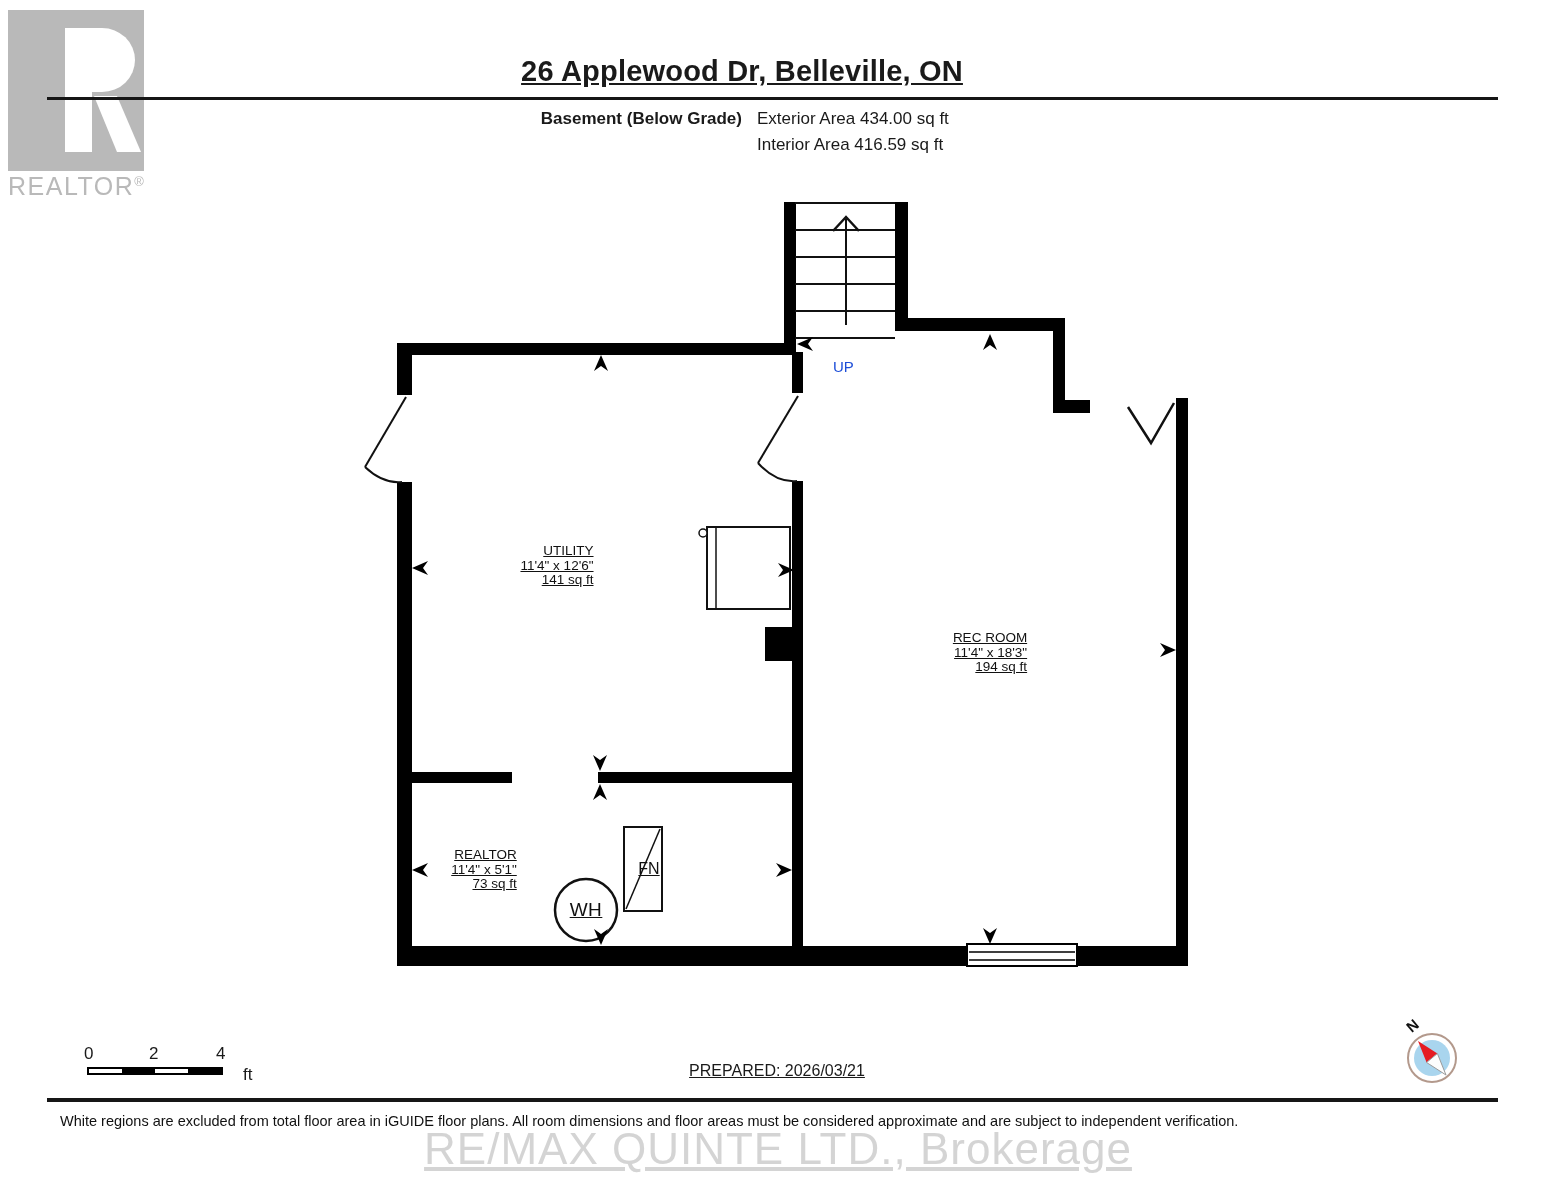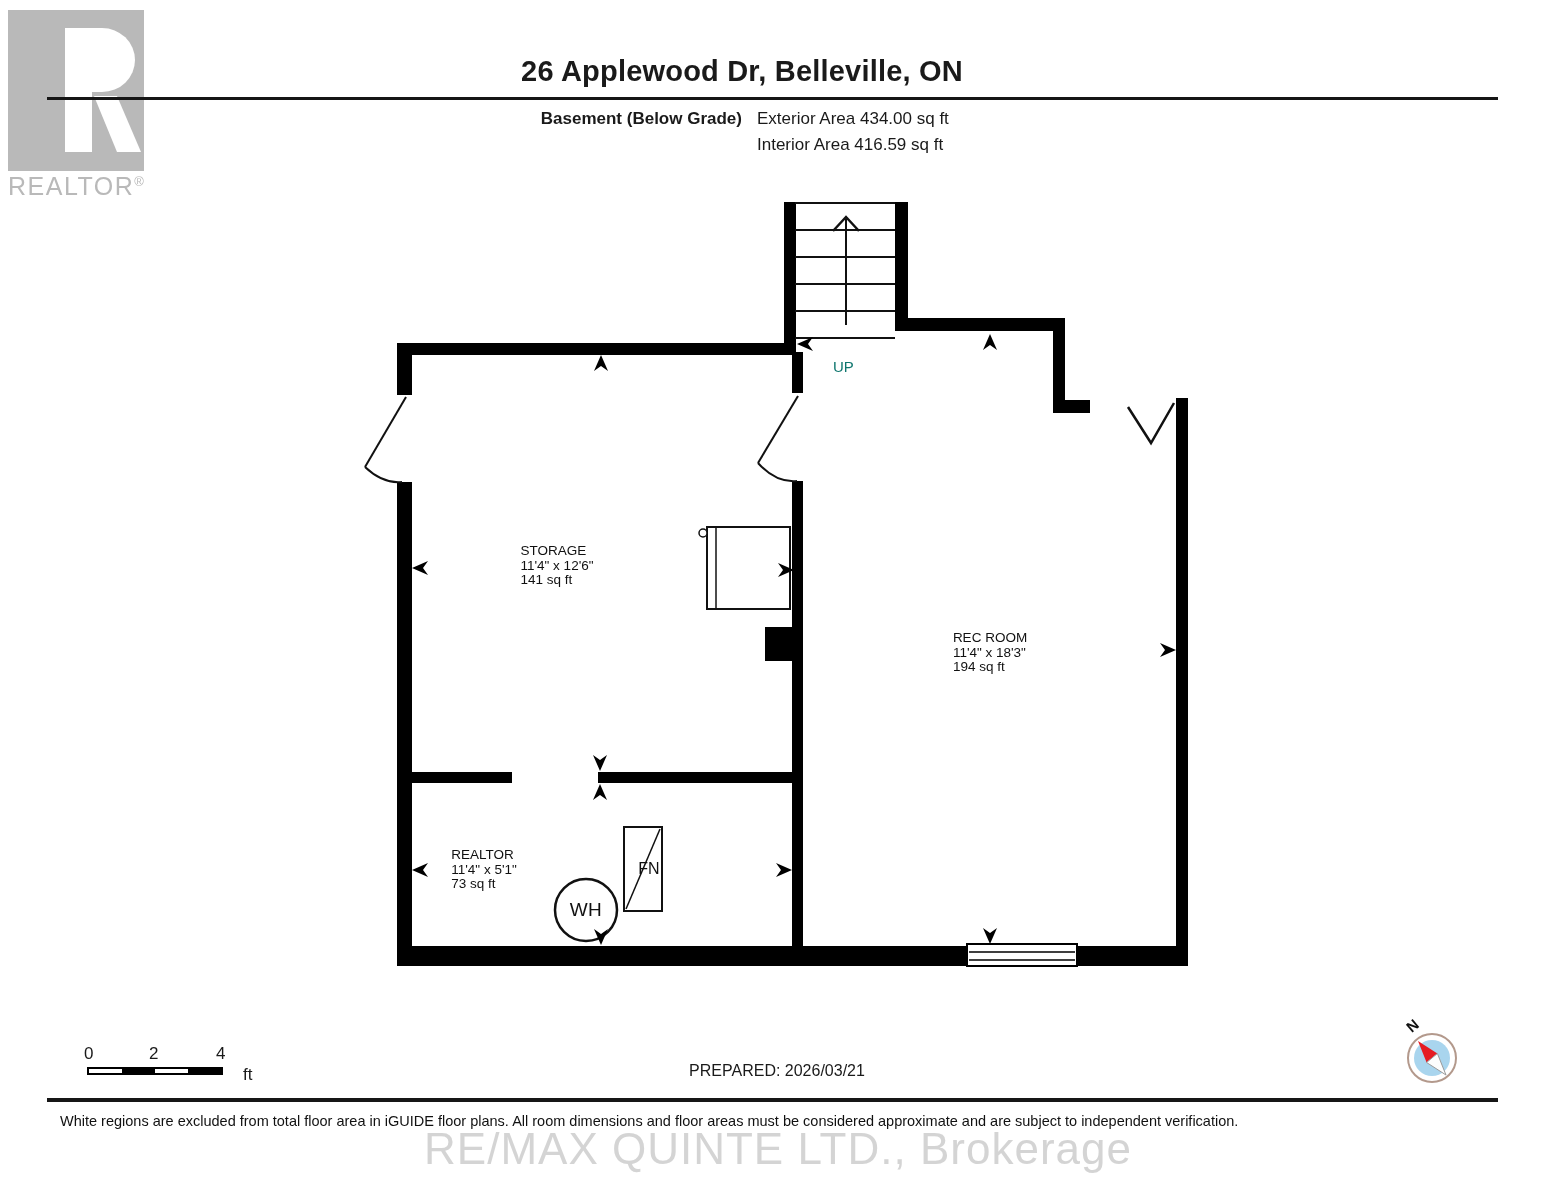--- a/index.html
+++ b/index.html
@@ -1,33 +1,33 @@
 <!DOCTYPE html>
 <html><head>
 <meta charset="utf-8">
 <style>
   html,body{margin:0;padding:0;background:#888;}
   #canvas{
     position:relative;width:1553px;height:1200px;background:#ffffff;
     overflow:hidden;font-family:"Liberation Sans", sans-serif;color:#1a1a1a;
   }
   .abs{position:absolute;}
-  .ctr{transform:translateX(-50%);text-align:left;}
+  .ctr{transform:translateX(-50%);text-align:right;text-decoration:underline;}
   
   .title{font-size:29px;font-weight:bold;letter-spacing:0.2px;white-space:nowrap;}
   .hline{background:#161616;height:3px;}
   .floorlabel{font-size:17px;font-weight:bold;white-space:nowrap;}
   .arealine{font-size:17px;white-space:nowrap;}
   
   .logoBox{background:#b9b9b9;}
   .realtorTxt{font-size:25px;color:#b9b9b9;letter-spacing:1.5px;white-space:nowrap;}
   .realtorTxt sup{font-size:13px;}
   
   .roomlbl{font-size:13.5px;line-height:14.5px;white-space:nowrap;color:#111;}
-  .uplbl{font-size:15px;color:#0f766e;}
+  .uplbl{font-size:15px;color:#1d4ed8;}
   .whlbl{font-size:19px;color:#111;letter-spacing:0.5px;}
   .fnlbl{font-size:16px;color:#111;}
   .nlbl{font-size:15px;font-weight:bold;color:#111;}
   
   .scalebar{display:flex;border:2px solid #000;height:8px;width:136px;box-sizing:border-box;}
   .scalebar div{flex:1;}
   .sb-b{background:#000;} .sb-w{background:#fff;}
   .ticklbl{font-size:17px;}
   .ftlbl{font-size:17px;}
   
@@ -125,21 +125,21 @@
 
     <g>
       <circle cx="1432" cy="1058" r="24" fill="#ffffff" stroke="#b3998c" stroke-width="2"></circle>
       <circle cx="1432" cy="1058" r="18" fill="#a9d5ee"></circle>
       <polygon points="1418,1041 1437.4,1053.5 1426.6,1062.5" fill="#e51c23"></polygon>
       <polygon points="1446,1075 1437.4,1053.5 1426.6,1062.5" fill="#fdfdfd" stroke="#9a9a9a" stroke-width="1"></polygon>
     </g>
   </svg>
 
   <div class="abs roomlbl ctr" style="left:557px;top:544px;">
-    <div>STORAGE</div>
+    <div>UTILITY</div>
     <div>11'4" x 12'6"</div>
     <div>141 sq ft</div>
   </div>
   <div class="abs roomlbl ctr" style="left:990px;top:631px;">
     <div>REC ROOM</div>
     <div>11'4" x 18'3"</div>
     <div>194 sq ft</div>
   </div>
   <div class="abs roomlbl ctr" style="left:484px;top:848px;">
     <div>REALTOR</div>

